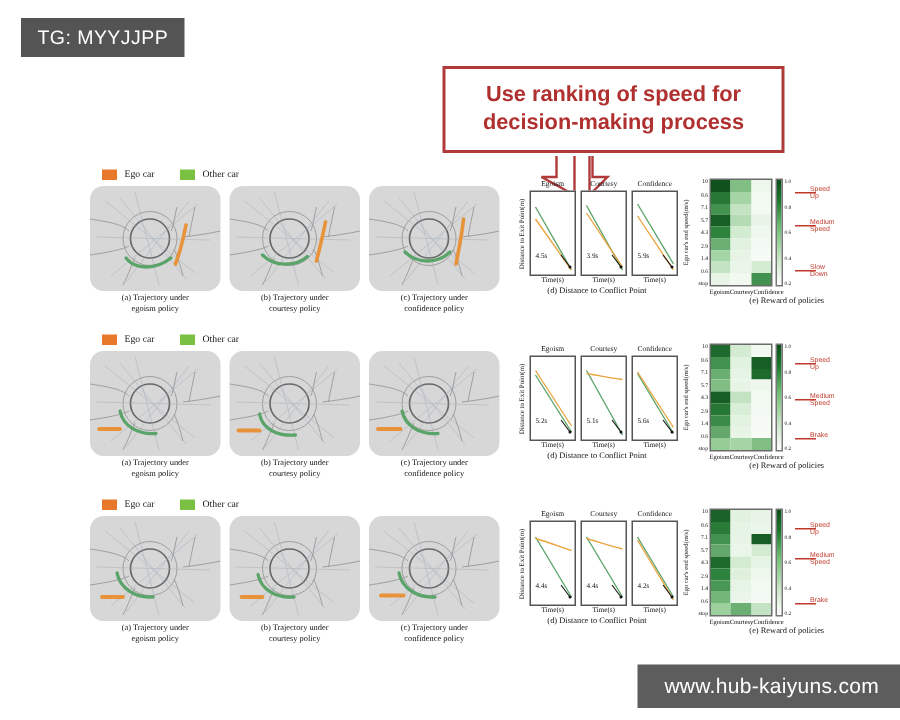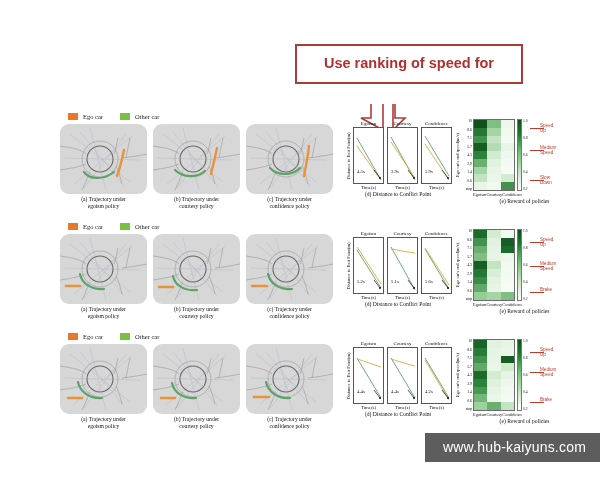--- a/index.html
+++ b/index.html
@@ -15,21 +15,21 @@
     position:absolute;left:14px;top:12px;
     background:#555455;color:#fff;
     font-family:"Liberation Sans",sans-serif;
     font-size:13px;letter-spacing:.3px;
     padding:5px 11px 6px 11px;
     white-space:nowrap;
   }
 
   
   .watermark{
-    position:absolute;right:0;bottom:18px;
+    position:absolute;right:0;bottom:8px;
     background:#5d5d5d;color:#fff;
     font-family:"Liberation Sans",sans-serif;
     font-size:14px;letter-spacing:.2px;
     padding:6px 14px 7px 18px;
     white-space:nowrap;
   }
 
   
   .callout{
     position:absolute;left:295px;top:44px;width:228px;
@@ -146,23 +146,25 @@
     margin-top:1px;
   }
   .e-xlabels span{white-space:nowrap;}
   svg{display:block;}
 </style>
 </head>
 <body>
 
 <div class="page">
 
+  <div class="tg-badge">TG: MYYJJPP</div>
 
   <div class="callout">
     <span class="callout-line">Use ranking of speed for</span>
+    <span class="callout-line">decision-making process</span>
   </div>
   <svg class="callout-arrow" viewBox="0 0 228 26">
     <path d="M76 0 L76 14 L66 14 L88 26 L88 0" fill="none" stroke="#b03a3a" stroke-width="1.6"></path>
     <path d="M100 0 L100 14 L110 14 L98 26 L98 0" fill="none" stroke="#b03a3a" stroke-width="1.6"></path>
   </svg>
 
   <div class="watermark">www.hub-kaiyuns.com</div>
 
   <div class="fig-row row1">
     <div class="legend">

